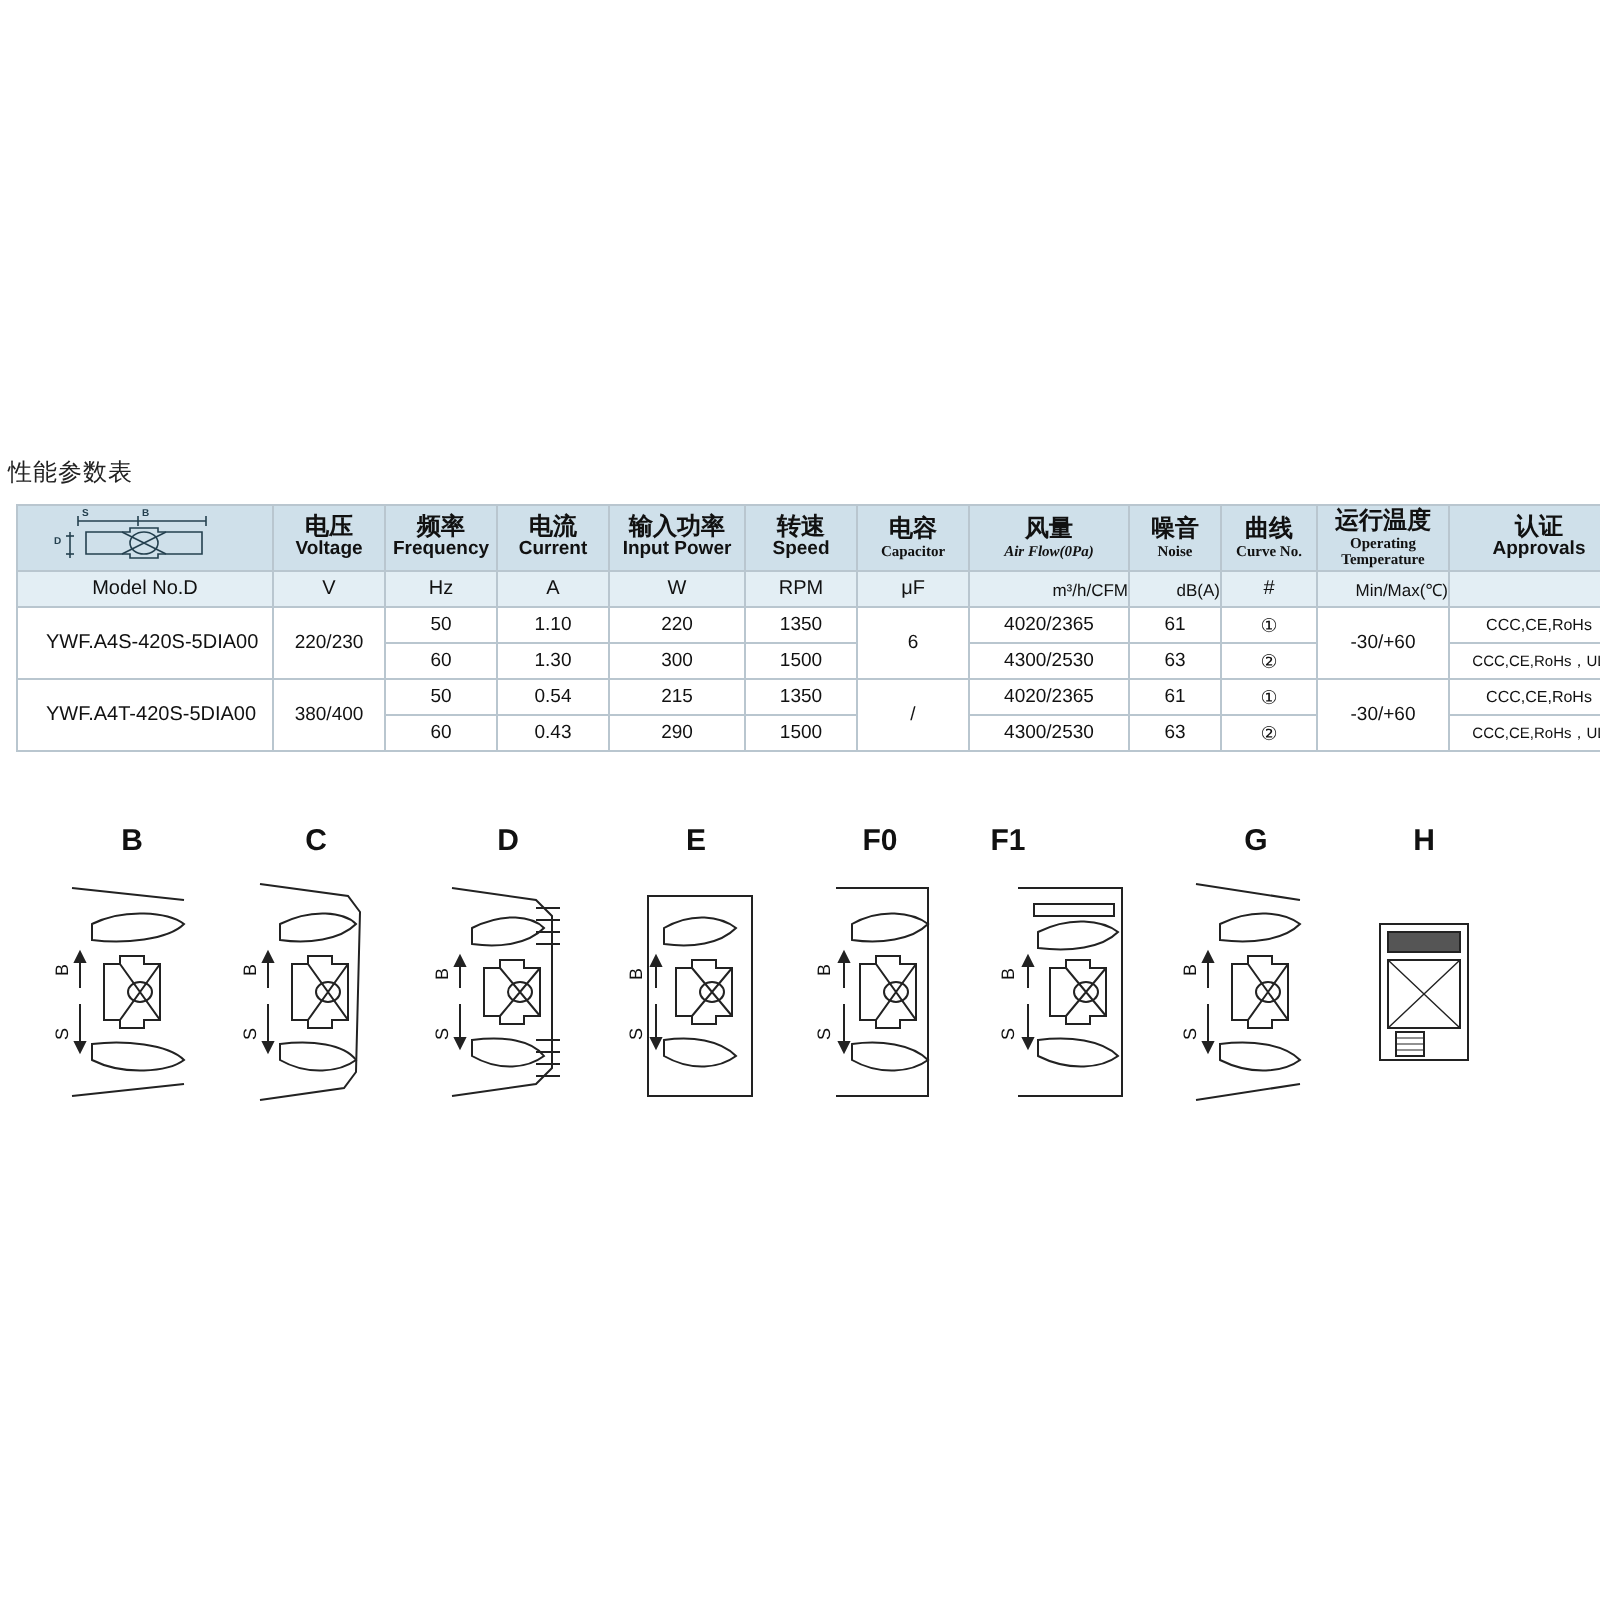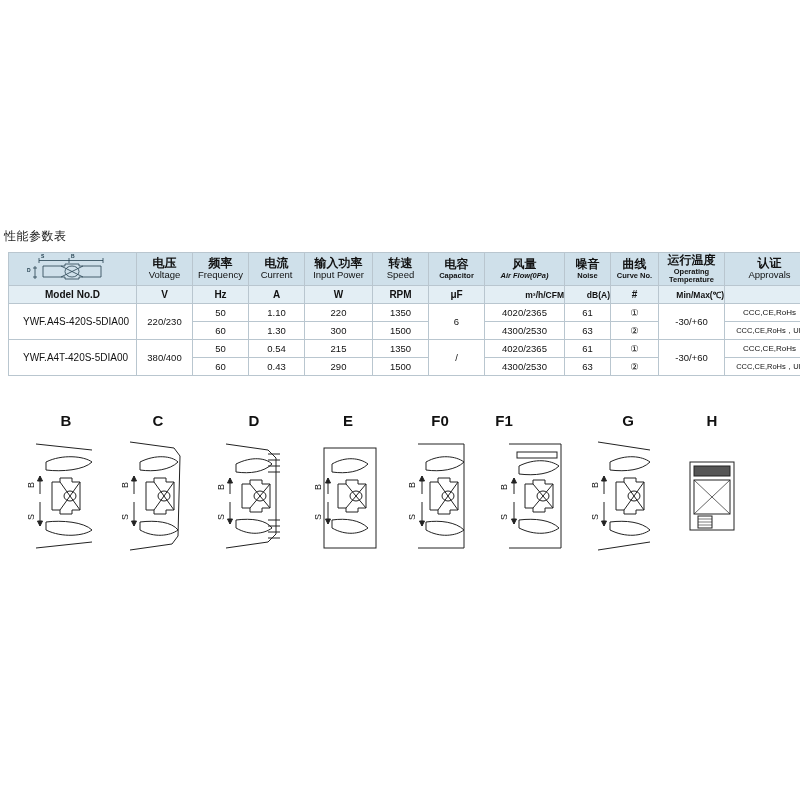--- a/index.html
+++ b/index.html
@@ -50,32 +50,33 @@
     height: 32px;
     font-size: 12px;
     font-weight: bold;
     color: #111;
     line-height: 1.15;
     margin-top: 33px;
   }
   .hdr-row th .en {
     display: block;
     font-size: 9.5px;
-    font-weight: normal;
+    font-weight: bold;
   }
   .hdr-row th .en.small {
     font-size: 7.5px;
     font-weight: bold;
     line-height: 1.05;
+    font-family: Liberation Serif, serif;
   }
   .sub-row td {
     background: #e3eef4;
     height: 17px;
     font-size: 10px;
-    font-weight: bold;
+    font-weight: normal;
     color: #111;
   }
   .sub-row td.unit-small {
     font-size: 8.5px;
     text-align: right;
   }
   .body-row td {
     height: 17px;
     background: #ffffff;
     font-size: 9.5px;

